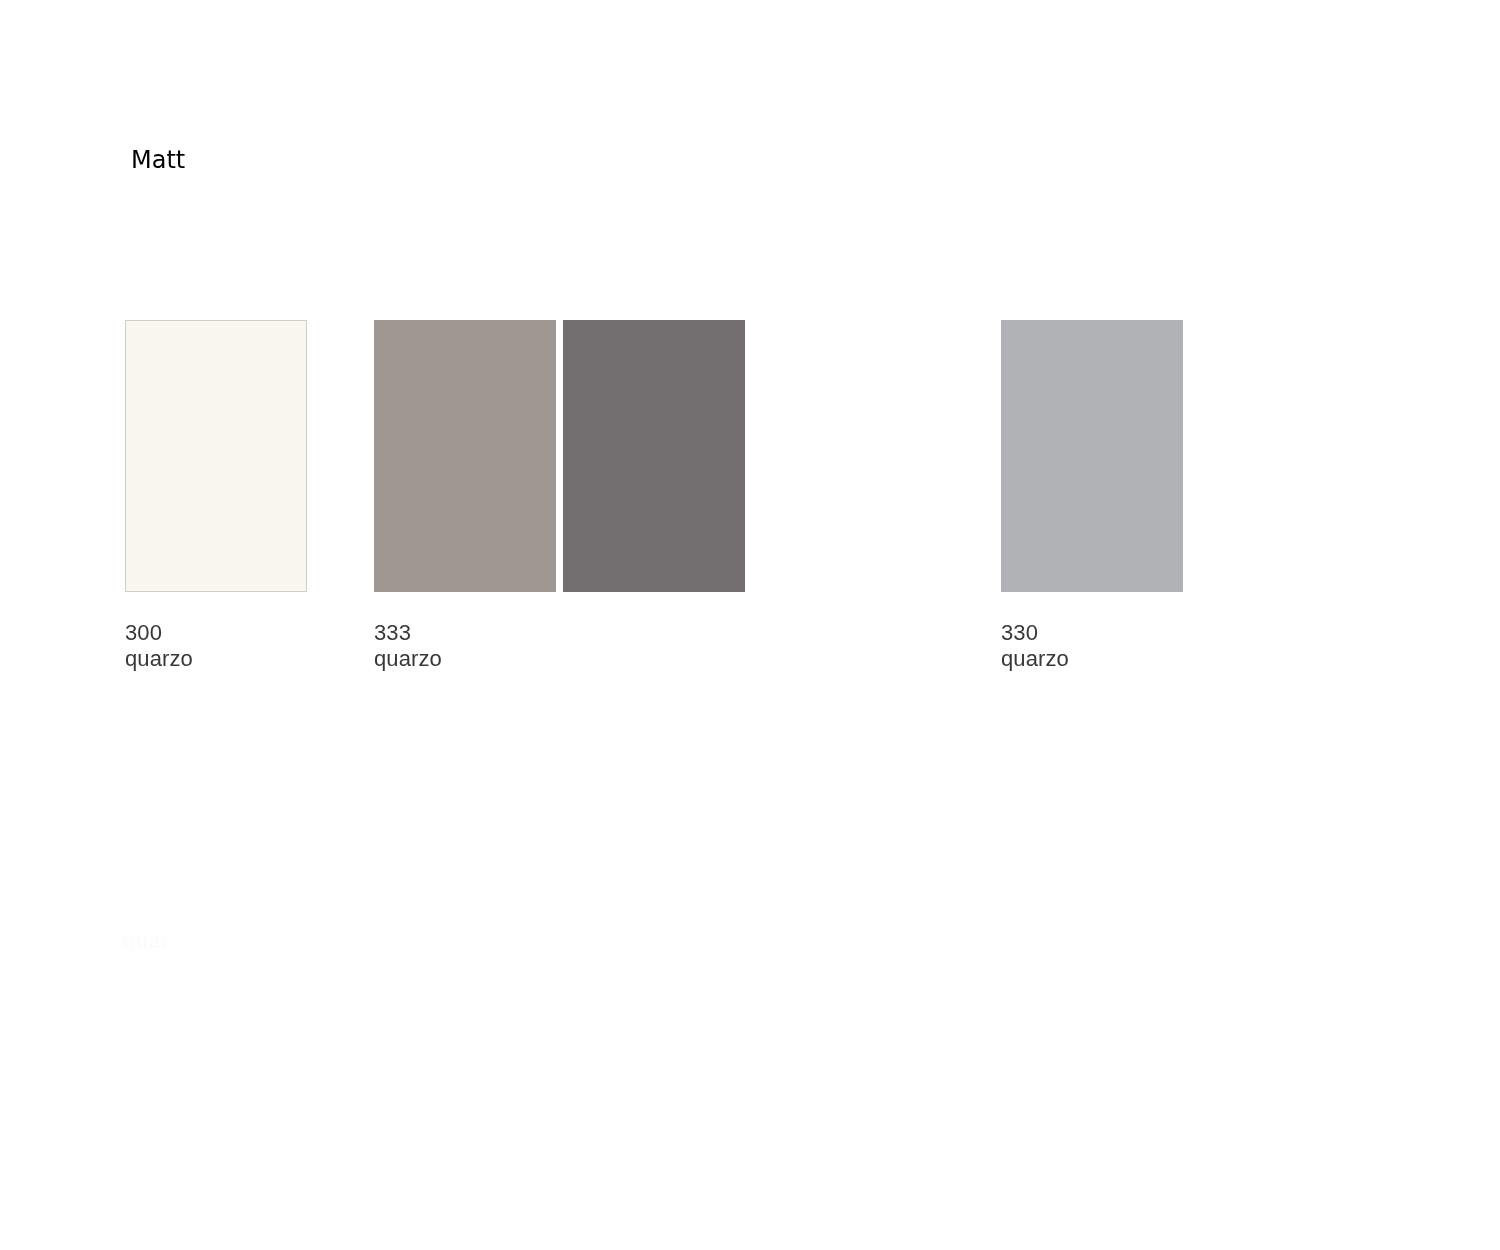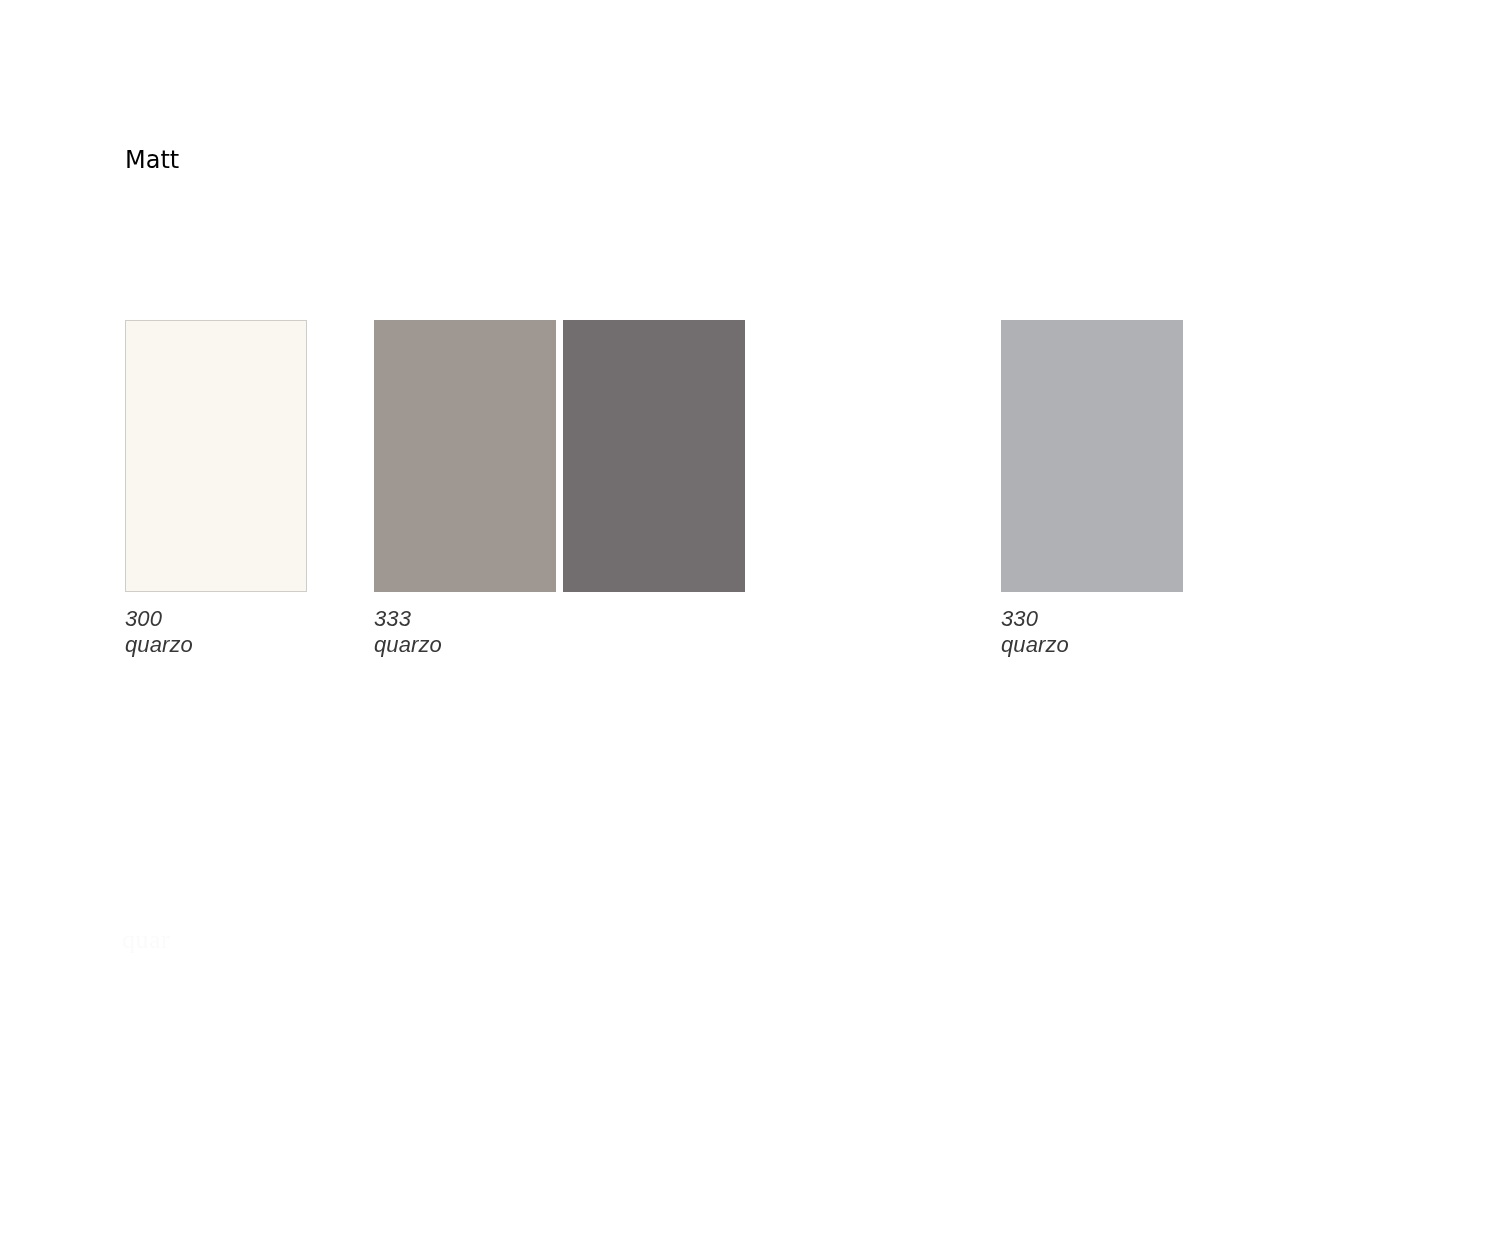--- a/index.html
+++ b/index.html
@@ -35,20 +35,21 @@
     color: #000000;
     letter-spacing: 0.1px;
     white-space: nowrap;
   }
   .heading-subtitle {
     font-family: "DejaVu Sans", sans-serif;
     font-size: 24px;
     font-weight: 400;
     line-height: 30px;
     color: #000000;
+    margin-left: 6px;
     margin-top: 2px;
     white-space: nowrap;
   }
 
   
   .swatch-row {
     position: absolute;
     left: 125px;
     top: 320px;
     width: 1060px;
@@ -61,27 +62,26 @@
   }
   .swatch-chip {
     width: 182px;
     height: 272px;
     box-sizing: border-box;
   }
   .swatch-chip.bordered {
     border: 1px solid #cfcdca;
   }
   .swatch-label {
-    margin-top: 14px;
+    margin-top: 28px;
     font-family: "Liberation Sans", sans-serif;
     font-size: 22px;
     line-height: 26px;
     color: #383838;
     letter-spacing: 0.1px;
-    font-style: italic;
   }
   .swatch-code {
     display: block;
     white-space: nowrap;
   }
   .swatch-name {
     display: block;
     white-space: nowrap;
   }
 

